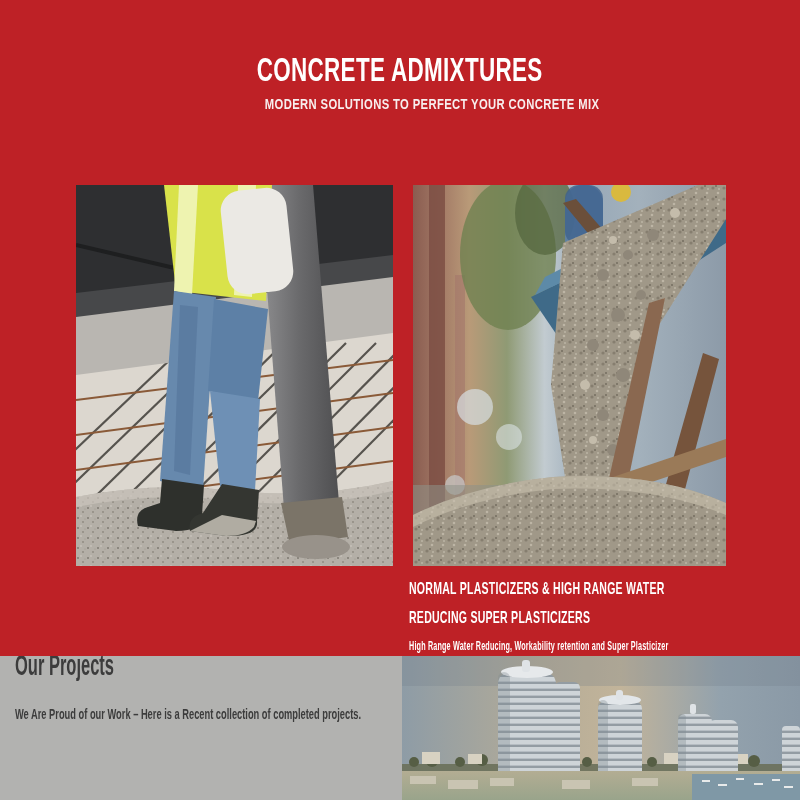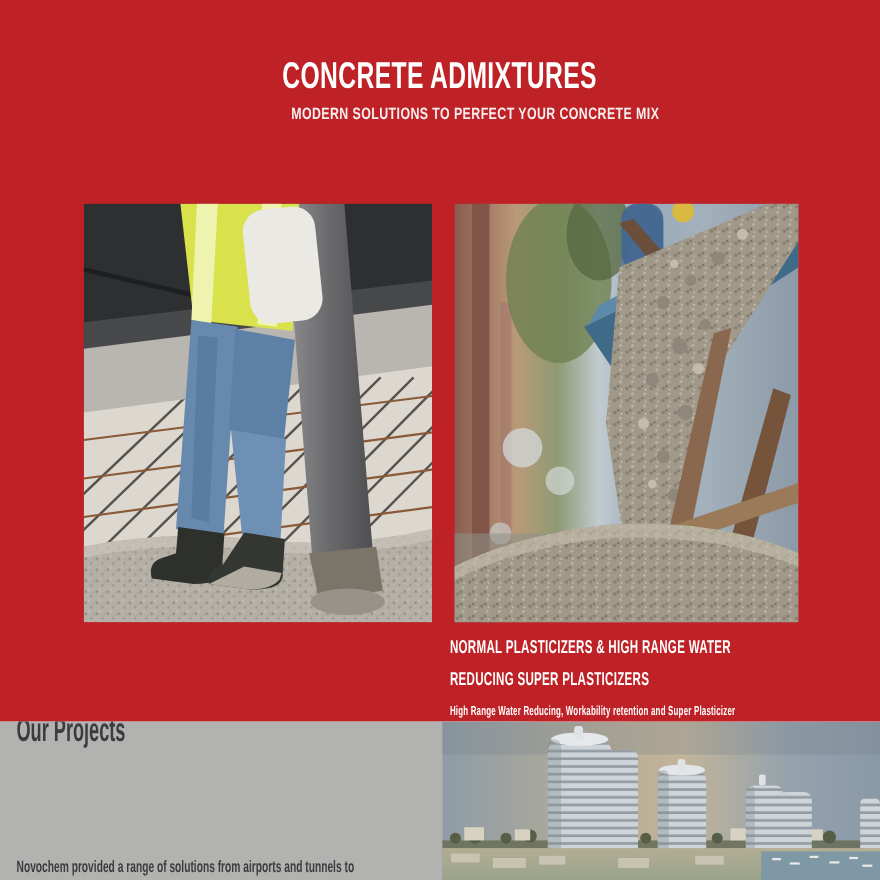--- a/index.html
+++ b/index.html
@@ -211,22 +211,22 @@
         <span class="cap-block">NORMAL PLASTICIZERS &amp; HIGH RANGE WATER REDUCING SUPER PLASTICIZERS</span>
       </div>
     <div class="desc desc-right">
         <span class="desc-block">High Range Water Reducing, Workability retention and Super Plasticizer</span>
       </div>
   </section>
 
   <section class="projects">
     <div class="projects-text">
       <h2 class="proj-h"><span class="cond">Our Projects</span></h2>
-      <p class="proj-p proj-body">
-          <span class="proj-block">Novochem provided a range of solutions from airports and tunnels to</span>
+      <p class="proj-p proj-intro">
+          <span class="proj-block">We Are Proud of our Work – Here is a Recent collection of completed projects.</span>
         </p>
     </div>
 
     <figure class="projects-photo">
       <svg width="398" height="144" viewBox="0 0 398 144">
         <defs>
           <linearGradient id="skyG" x1="0" y1="0" x2="1" y2="0">
             <stop offset="0" stop-color="#8e9ca6"></stop>
               <stop offset=".35" stop-color="#b5ac97"></stop>
             <stop offset=".55" stop-color="#c2b49a"></stop>

